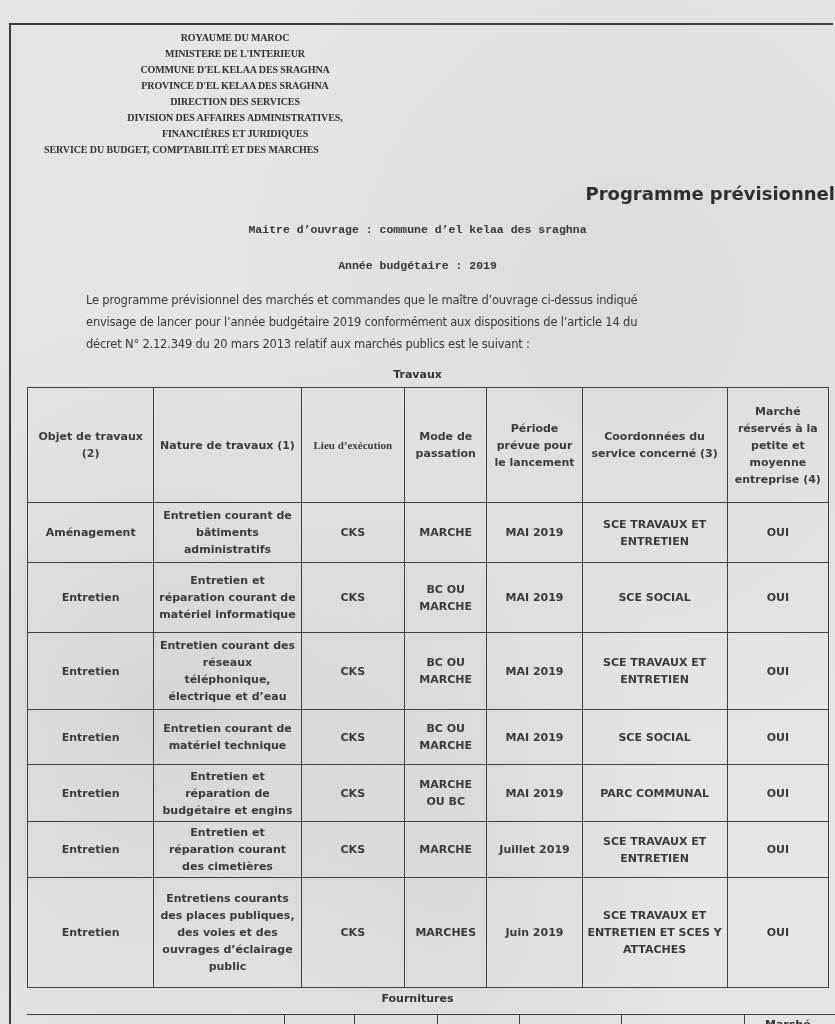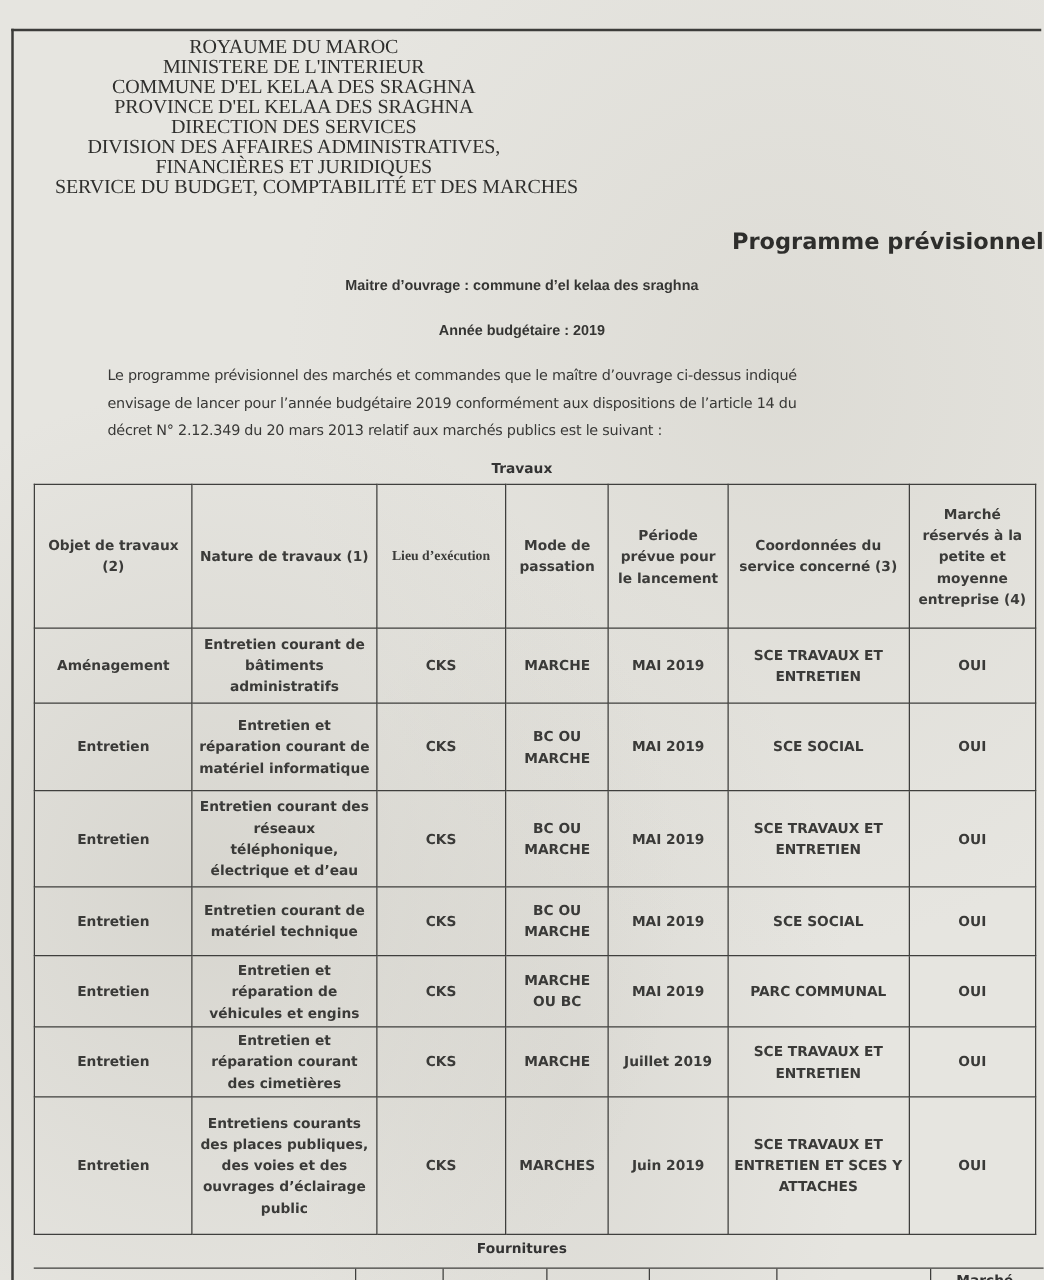--- a/index.html
+++ b/index.html
@@ -14,31 +14,31 @@
     color: #3a3a38;
   }
   .frame {
     position: absolute; left: 9px; top: 23px; width: 822px; height: 1010px;
     border: 2px solid #3c3c3a; border-right: none; border-bottom: none;
   }
   .header {
     position: absolute; top: 30px; left: 0; width: 470px;
     text-align: center;
     font-family: "Liberation Serif", "DejaVu Serif", serif;
-    font-weight: normal; font-size: 16px; line-height: 16px; color: #2f2f2d;
+    font-weight: bold; font-size: 10px; line-height: 16px; color: #2f2f2d;
     letter-spacing: -0.1px;
   }
   .header .last { text-align: left; padding-left: 44px; }
   .title {
     position: absolute; top: 183px; left: 0; width: 835px; text-align: right;
     font-family: "DejaVu Sans", sans-serif; font-weight: bold; font-size: 18px; color: #2e2e2c;
   }
   .sub {
     position: absolute; left: 0; width: 835px; text-align: center;
-    font-family: Liberation Sans, sans-serif; font-weight: bold; font-size: 11.5px; color: #353533;
+    font-family: Liberation Mono, monospace; font-weight: bold; font-size: 11.5px; color: #353533;
   }
   .intro {
     position: absolute; top: 289px; left: 86px; width: 730px;
     font-family: "DejaVu Sans", sans-serif; font-size: 11.5px; line-height: 22px; color: #383836;
     letter-spacing: -0.2px;
   }
   .section-label {
     position: absolute; left: 0; width: 835px; text-align: center;
     font-family: "DejaVu Sans", sans-serif; font-weight: bold; font-size: 11px; color: #333;
   }
@@ -139,21 +139,21 @@
         <td>Entretien</td>
         <td>Entretien courant de matériel technique</td>
         <td>CKS</td>
         <td>BC OU MARCHE</td>
         <td>MAI 2019</td>
         <td>SCE SOCIAL</td>
         <td>OUI</td>
       </tr>
       <tr style="height: 57px;">
         <td>Entretien</td>
-        <td>Entretien et réparation de véhicules et engins</td>
+        <td>Entretien et réparation de budgétaire et engins</td>
         <td>CKS</td>
         <td>MARCHE OU BC</td>
         <td>MAI 2019</td>
         <td>PARC COMMUNAL</td>
         <td>OUI</td>
       </tr>
       <tr style="height: 56px;">
         <td>Entretien</td>
         <td>Entretien et réparation courant des cimetières</td>
         <td>CKS</td>

